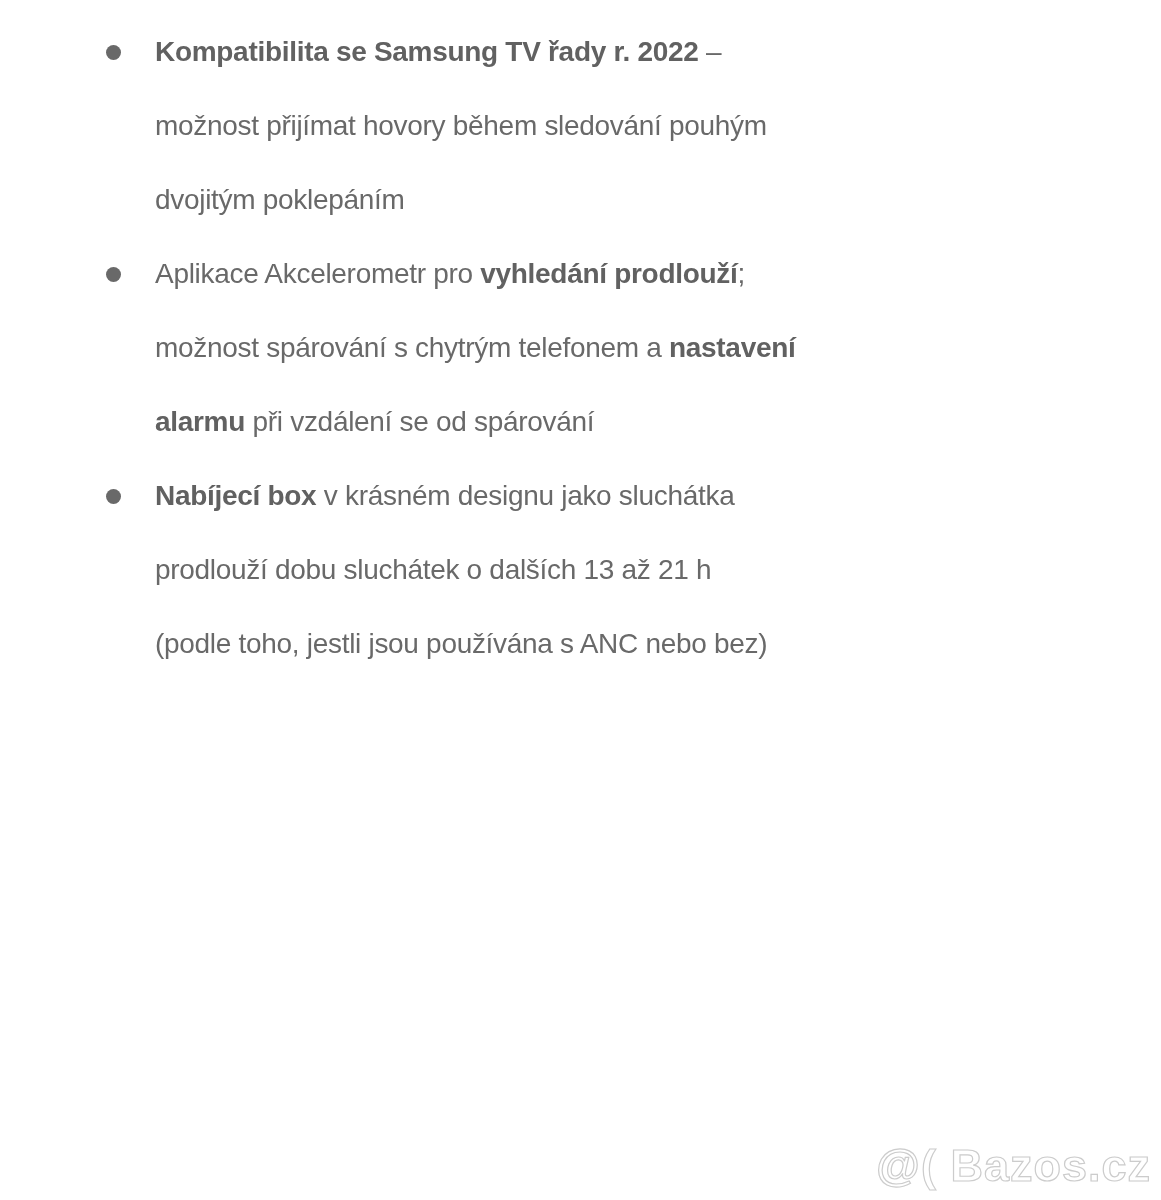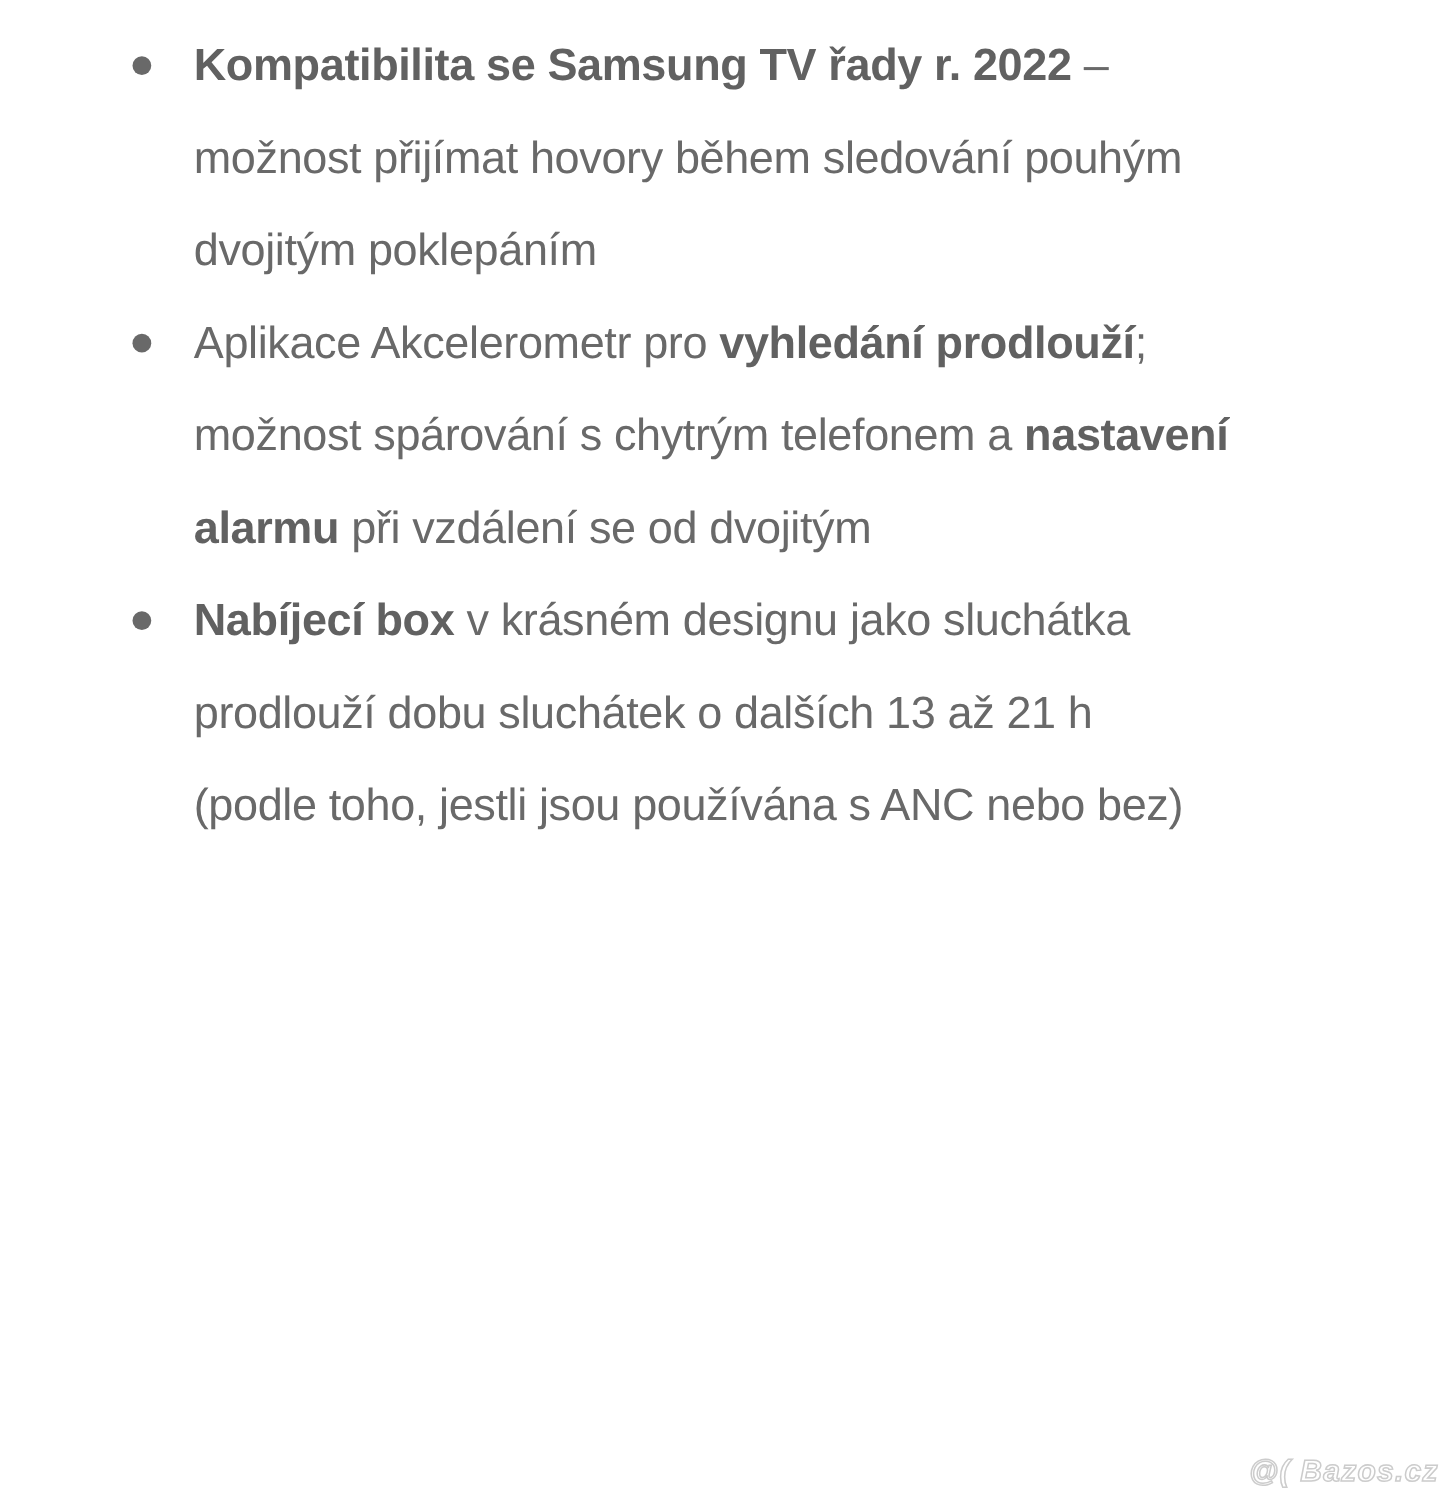--- a/index.html
+++ b/index.html
@@ -14,21 +14,21 @@
     overflow: hidden;
     position: relative;
   }
   .feature-list {
     list-style: none;
     margin: 0;
     padding: 15px 30px 0 155px;
   }
   .feature-list li {
     position: relative;
-    font-size: 36px;
+    font-size: 28px;
     line-height: 74px;
     letter-spacing: -0.3px;
     color: var(--text-color, #696969);
     white-space: pre-line;
   }
   .feature-list .dot {
     position: absolute;
     left: -49px;
     top: 30px;
     width: 15px;
@@ -37,37 +37,36 @@
     background: var(--bullet-color, #696969);
   }
   .feature-list .bold {
     font-weight: 700;
     color: var(--bold-color, #616161);
   }
   .watermark {
     position: absolute;
     right: 10px;
     bottom: 8px;
-    font-size: 24px;
+    font-size: 45px;
     font-weight: 700;
     letter-spacing: 1px;
     color: transparent;
-    font-style: italic;
     -webkit-text-stroke: 1.2px var(--wm-color, #cccccc);
   }
 </style>
 </head>
 <body>
 
 <div>
   <ul class="feature-list" id="feature-list">
       <li><span class="dot"></span><span><span class="bold">Kompatibilita se Samsung TV řady r. 2022</span><span> –
 možnost přijímat hovory během sledování pouhým
 dvojitým poklepáním</span></span></li>
       <li><span class="dot"></span><span><span>Aplikace Akcelerometr pro </span><span class="bold">vyhledání prodlouží</span><span>;
 možnost spárování s chytrým telefonem a </span><span class="bold">nastavení
-alarmu</span><span> při vzdálení se od dvojitým</span></span></li>
+alarmu</span><span> při vzdálení se od spárování</span></span></li>
       <li><span class="dot"></span><span><span class="bold">Nabíjecí box</span><span> v krásném designu jako sluchátka
 prodlouží dobu sluchátek o dalších 13 až 21 h
 (podle toho, jestli jsou používána s ANC nebo bez)</span></span></li>
     </ul>
   <div class="watermark">@( Bazos.cz</div>
 </div>
 
 </body></html>

